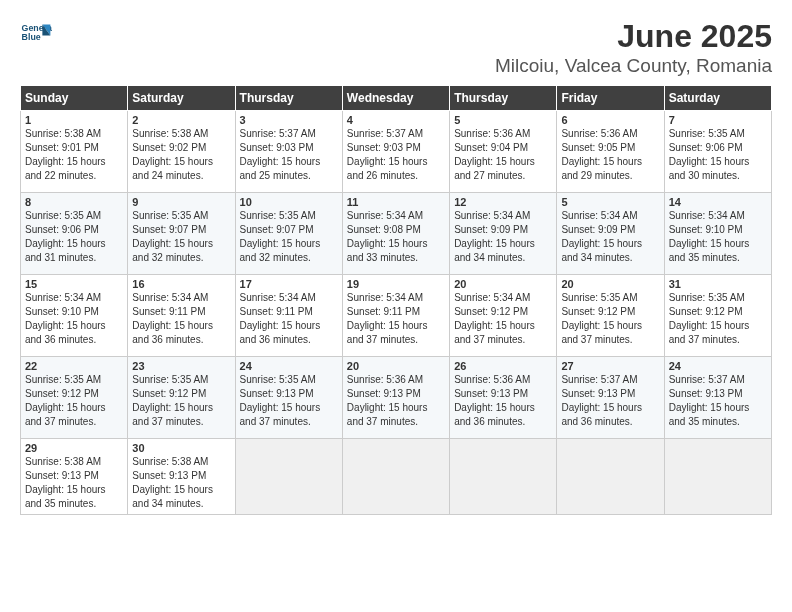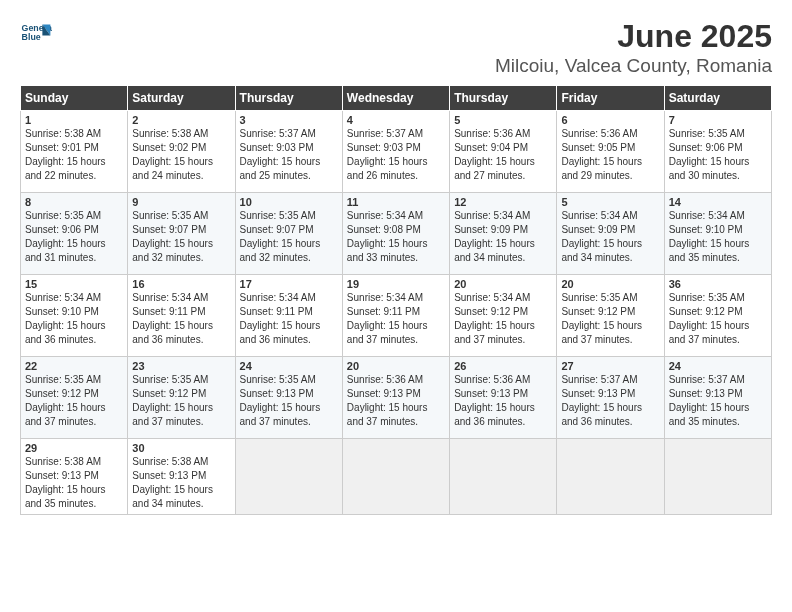--- a/index.html
+++ b/index.html
@@ -138,21 +138,21 @@
           <td><span class="day-num">5</span><span class="day-info">Sunrise: 5:34 AM<br>Sunset: 9:09 PM<br>Daylight: 15 hours and 34 minutes.</span></td>
           <td><span class="day-num">14</span><span class="day-info">Sunrise: 5:34 AM<br>Sunset: 9:10 PM<br>Daylight: 15 hours and 35 minutes.</span></td>
         </tr>
         <tr>
           <td><span class="day-num">15</span><span class="day-info">Sunrise: 5:34 AM<br>Sunset: 9:10 PM<br>Daylight: 15 hours and 36 minutes.</span></td>
           <td><span class="day-num">16</span><span class="day-info">Sunrise: 5:34 AM<br>Sunset: 9:11 PM<br>Daylight: 15 hours and 36 minutes.</span></td>
           <td><span class="day-num">17</span><span class="day-info">Sunrise: 5:34 AM<br>Sunset: 9:11 PM<br>Daylight: 15 hours and 36 minutes.</span></td>
           <td><span class="day-num">19</span><span class="day-info">Sunrise: 5:34 AM<br>Sunset: 9:11 PM<br>Daylight: 15 hours and 37 minutes.</span></td>
           <td><span class="day-num">20</span><span class="day-info">Sunrise: 5:34 AM<br>Sunset: 9:12 PM<br>Daylight: 15 hours and 37 minutes.</span></td>
           <td><span class="day-num">20</span><span class="day-info">Sunrise: 5:35 AM<br>Sunset: 9:12 PM<br>Daylight: 15 hours and 37 minutes.</span></td>
-          <td><span class="day-num">36</span><span class="day-info">Sunrise: 5:35 AM<br>Sunset: 9:12 PM<br>Daylight: 15 hours and 37 minutes.</span></td>
+          <td><span class="day-num">31</span><span class="day-info">Sunrise: 5:35 AM<br>Sunset: 9:12 PM<br>Daylight: 15 hours and 37 minutes.</span></td>
         </tr>
         <tr>
           <td><span class="day-num">22</span><span class="day-info">Sunrise: 5:35 AM<br>Sunset: 9:12 PM<br>Daylight: 15 hours and 37 minutes.</span></td>
           <td><span class="day-num">23</span><span class="day-info">Sunrise: 5:35 AM<br>Sunset: 9:12 PM<br>Daylight: 15 hours and 37 minutes.</span></td>
           <td><span class="day-num">24</span><span class="day-info">Sunrise: 5:35 AM<br>Sunset: 9:13 PM<br>Daylight: 15 hours and 37 minutes.</span></td>
           <td><span class="day-num">20</span><span class="day-info">Sunrise: 5:36 AM<br>Sunset: 9:13 PM<br>Daylight: 15 hours and 37 minutes.</span></td>
           <td><span class="day-num">26</span><span class="day-info">Sunrise: 5:36 AM<br>Sunset: 9:13 PM<br>Daylight: 15 hours and 36 minutes.</span></td>
           <td><span class="day-num">27</span><span class="day-info">Sunrise: 5:37 AM<br>Sunset: 9:13 PM<br>Daylight: 15 hours and 36 minutes.</span></td>
           <td><span class="day-num">24</span><span class="day-info">Sunrise: 5:37 AM<br>Sunset: 9:13 PM<br>Daylight: 15 hours and 35 minutes.</span></td>
         </tr>

